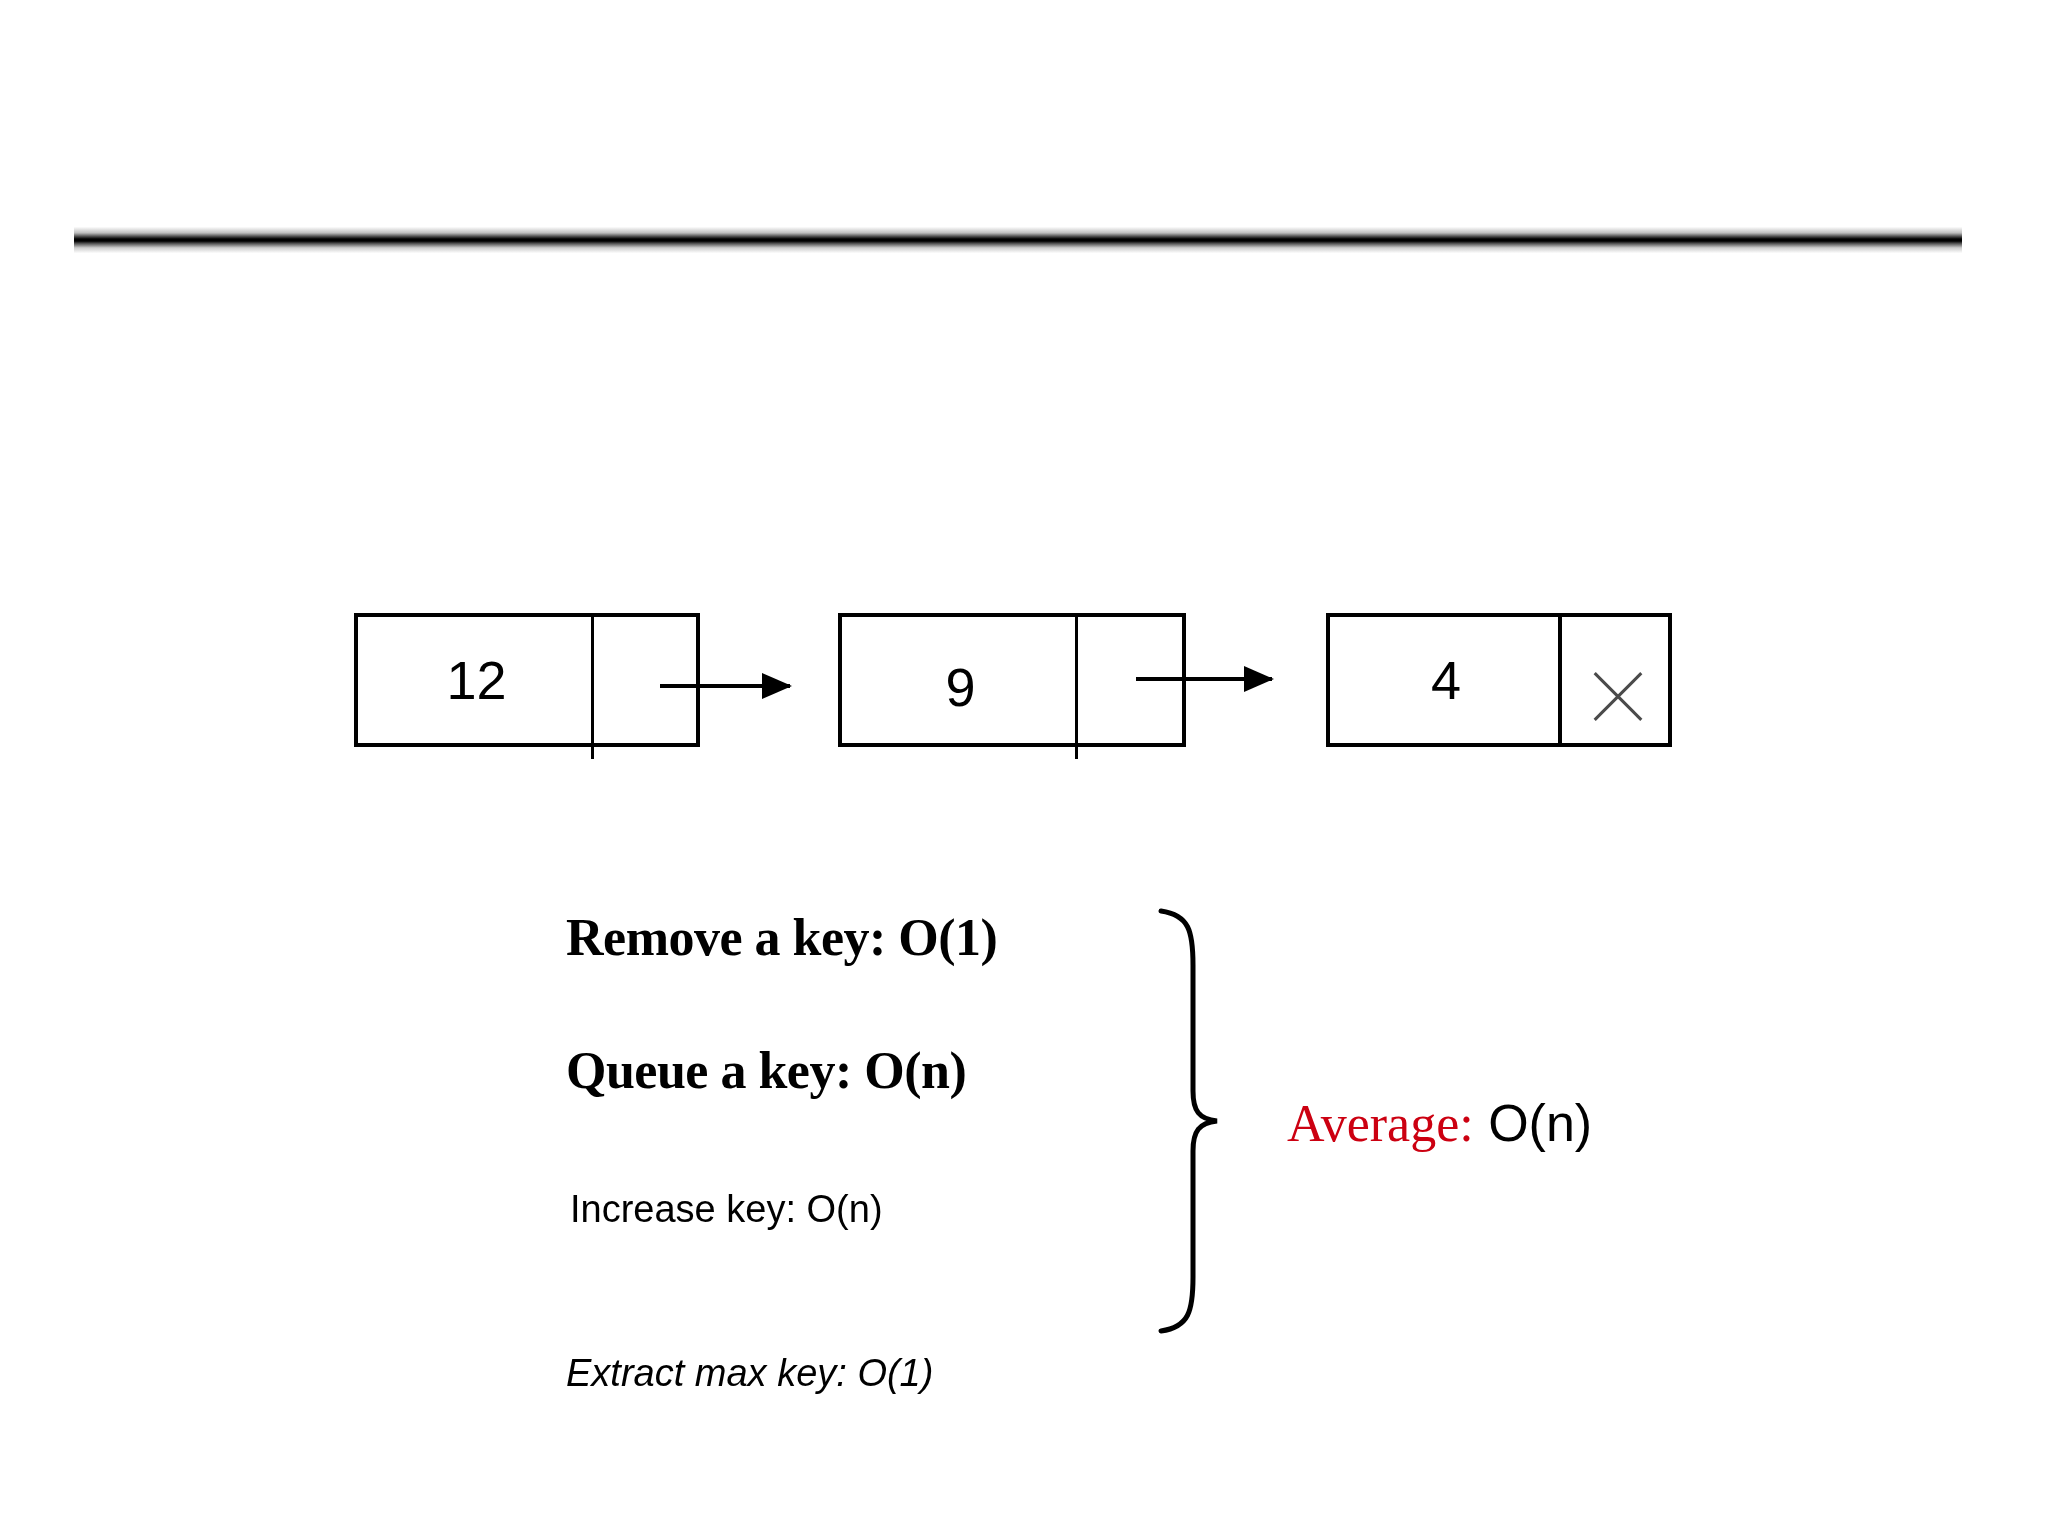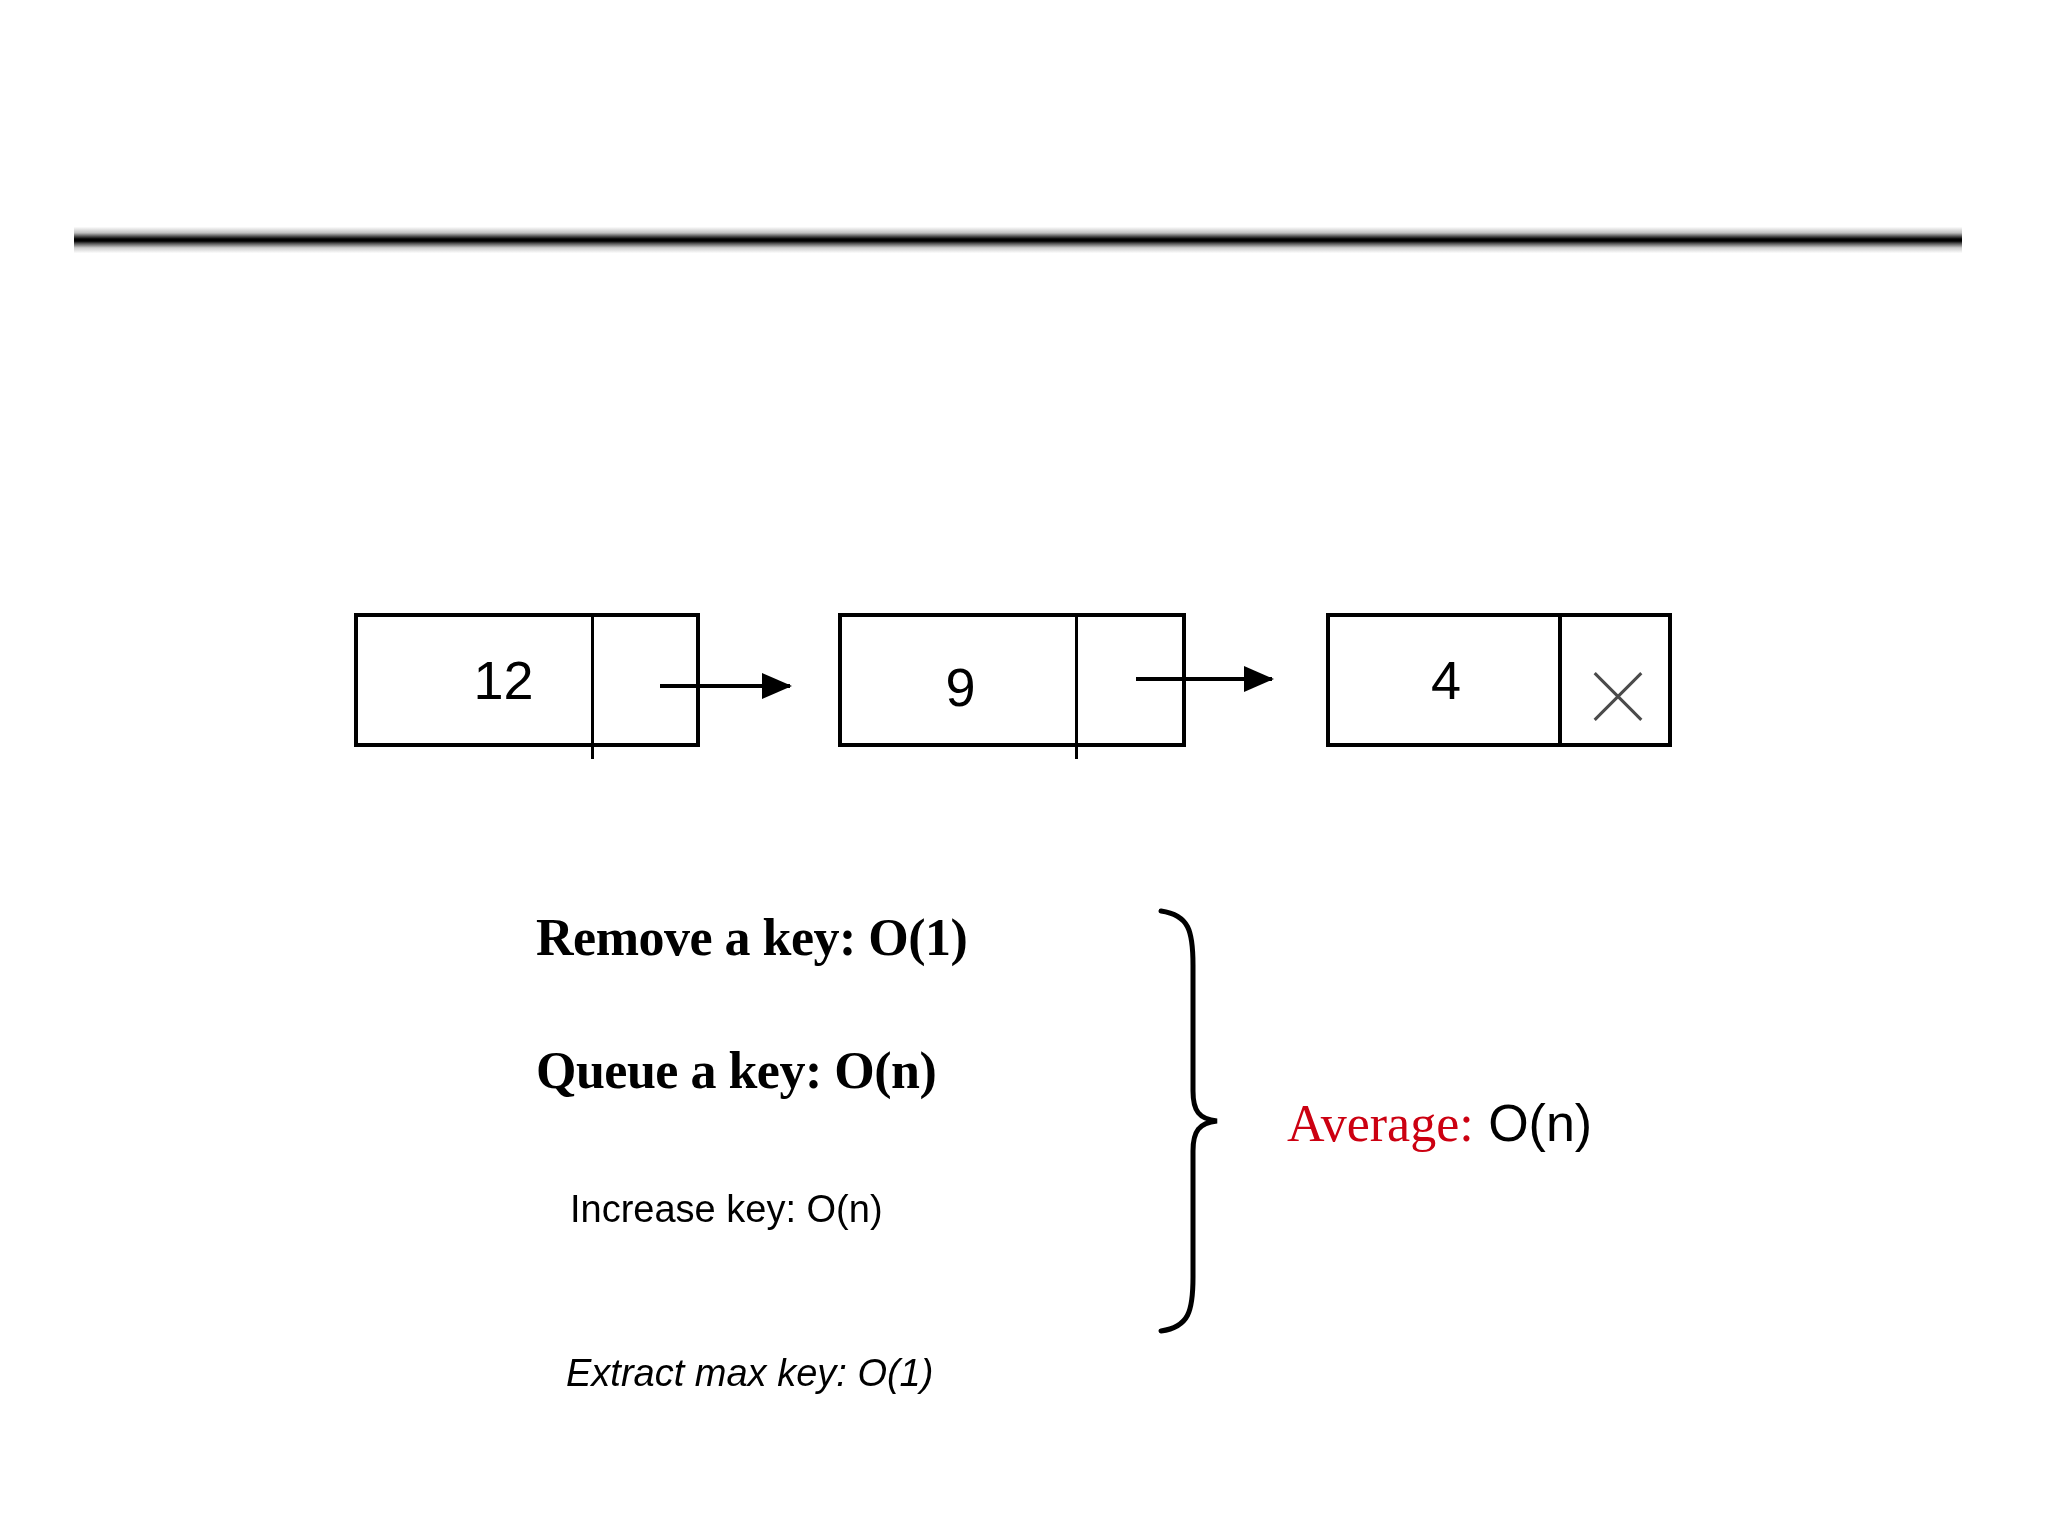--- a/index.html
+++ b/index.html
@@ -87,21 +87,21 @@
   }
   .ll-node .next-cell {
     position: absolute;
     top: 0;
     bottom: 0;
     right: 0;
   }
 
   
   #node-1 { left: 354px; width: 346px; }
-  #node-1 .data-cell { width: 237px; padding-left: 27px; }
+  #node-1 .data-cell { width: 237px; }
   #node-1 .divider { left: 233px; height: 146px; width: 3px; }
 
   
   #node-2 { left: 838px; width: 348px; }
   #node-2 .data-cell { width: 237px; padding-top: 14px; }
   #node-2 .divider { left: 233px; height: 146px; width: 3px; }
 
   
   #node-3 { left: 1326px; width: 346px; }
   #node-3 .data-cell { width: 232px; }
@@ -143,21 +143,21 @@
     border-left: 30px solid #000000;
     border-top: 13px solid transparent;
     border-bottom: 13px solid transparent;
   }
   #arrow-1 { left: 660px; top: 684px; width: 130px; }
   #arrow-2 { left: 1136px; top: 677px; width: 136px; }
 
   
   .complexity-item {
     position: absolute;
-    left: 536px;
+    left: 566px;
     color: #000000;
     white-space: nowrap;
   }
   .complexity-item.serif-bold {
     font-family: "Liberation Serif", serif;
     font-weight: 700;
     font-size: 52px;
     letter-spacing: -0.5px;
   }
   .complexity-item.sans {

